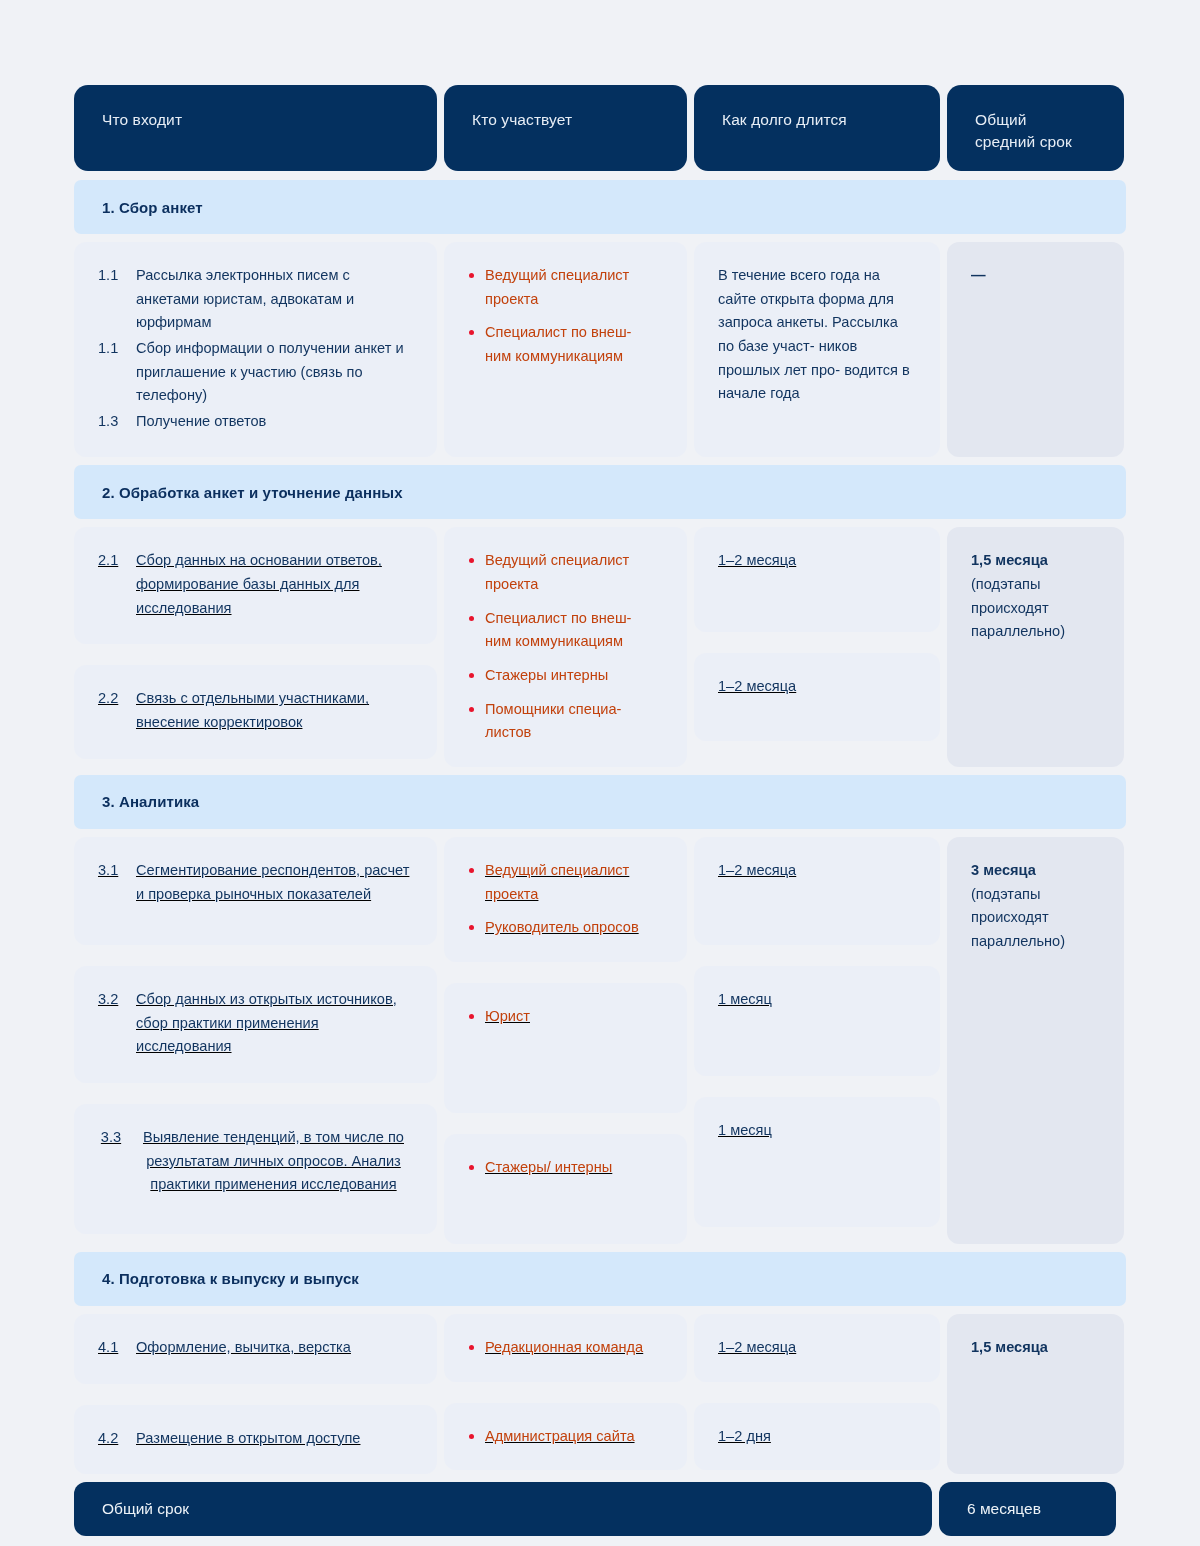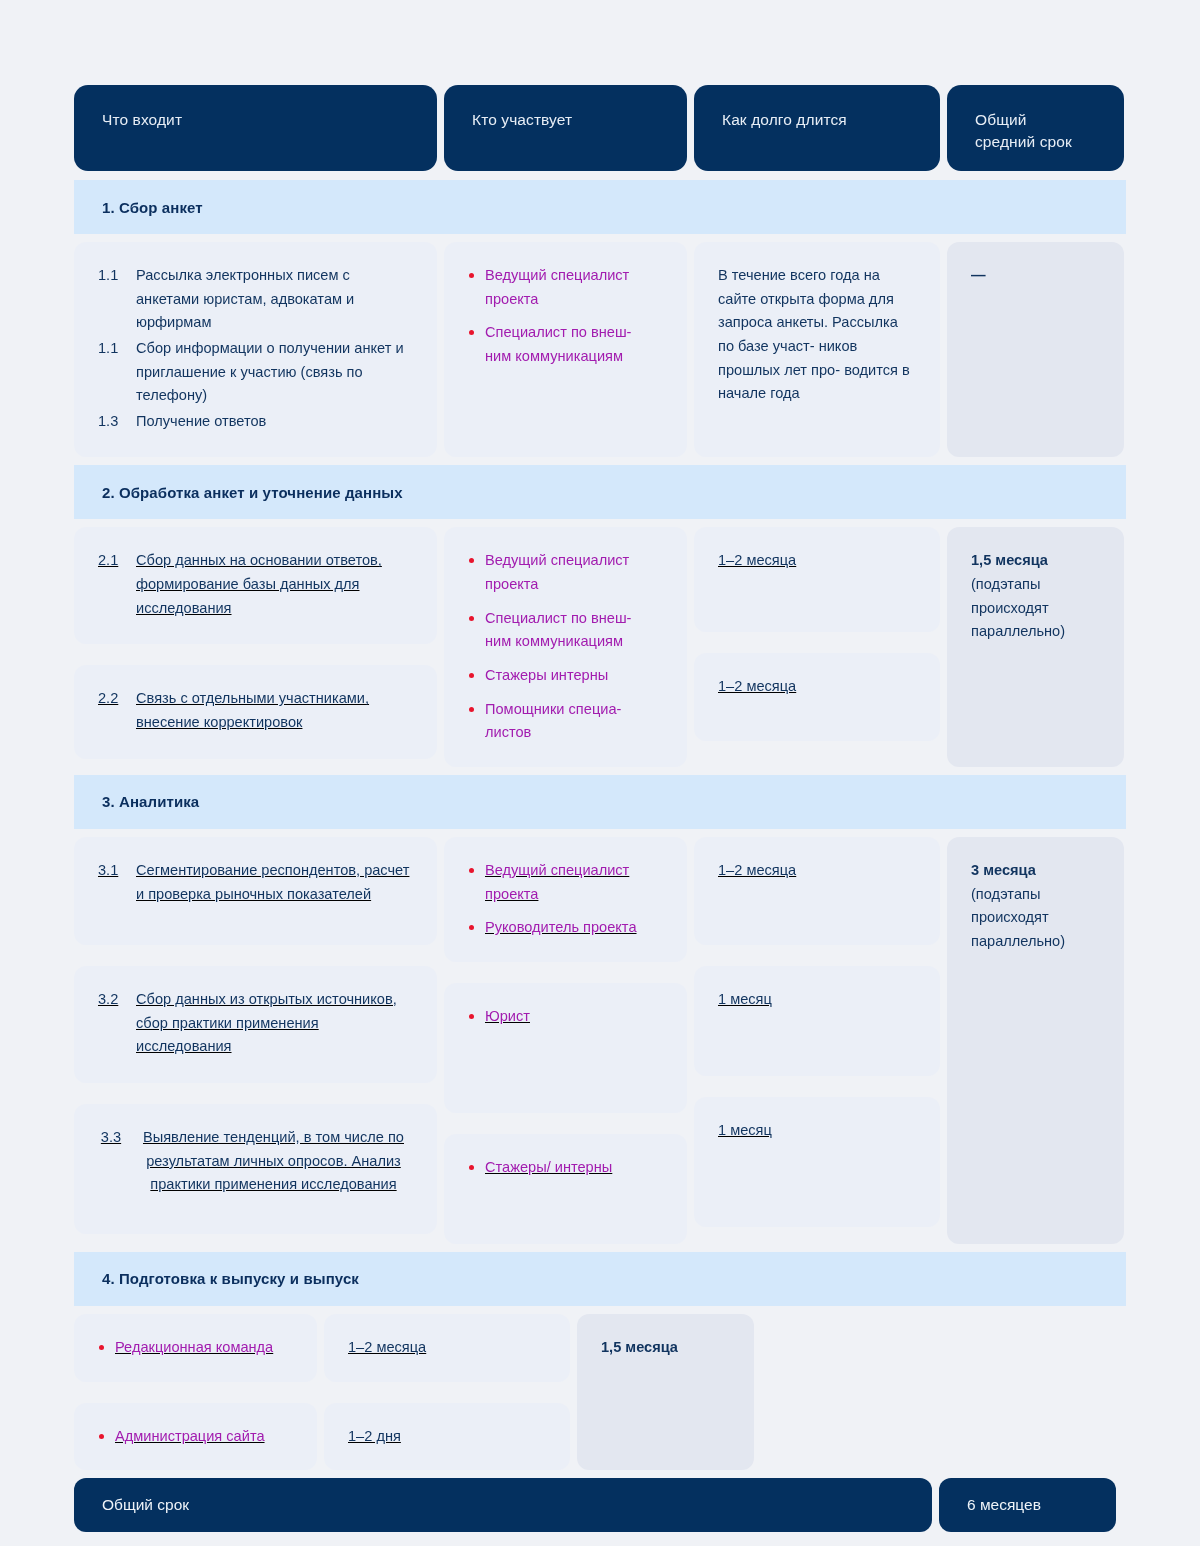--- a/index.html
+++ b/index.html
@@ -44,21 +44,21 @@
     font-size: 15.5px;
     line-height: 1.42;
     font-weight: 400;
     letter-spacing: .1px;
   }
 
   
   .band-row { margin-bottom: 8px; }
   .band {
     background: #d4e8fb;
-    border-radius: 0;
+    border-radius: 7px;
     height: 54px;
     display: flex;
     align-items: center;
     padding: 0 28px;
     color: #0b2f5e;
     font-size: 15px;
     font-weight: 700;
     letter-spacing: .1px;
     width: 1052px;
   }
@@ -88,21 +88,21 @@
     margin-bottom: 2px;
   }
   .tasks li .num { flex: 0 0 26px; }
   .tasks li .txt { flex: 1 1 auto; }
 
   
   .bullets { list-style: none; }
   .bullets li {
     position: relative;
     padding-left: 17px;
-    color: #a21caf;
+    color: #c2410c;
     font-size: 14.6px;
     line-height: 1.62;
     margin-bottom: 10px;
   }
   .bullets li:last-child { margin-bottom: 0; }
   .bullets li::before {
     content: "";
     position: absolute;
     left: 1px;
     top: 9px;
@@ -260,21 +260,21 @@
               <span class="num">3.3</span>
               <span class="txt">Выявление тенденций, в том числе по результатам личных опросов. Анализ практики применения исследования</span>
             </li>
           </ul>
         </div>
       </div>
       <div class="stack c2">
         <div class="card" style="min-height:108px;">
           <ul class="bullets">
             <li>Ведущий специалист проекта</li>
-            <li>Руководитель проекта</li>
+            <li>Руководитель опросов</li>
           </ul>
         </div>
         <div class="card" style="min-height:130px;">
           <ul class="bullets">
             <li>Юрист</li>
           </ul>
         </div>
         <div class="card" style="min-height:110px;">
           <ul class="bullets">
             <li>Стажеры/ интерны</li>
@@ -291,20 +291,38 @@
         <span class="sum-note">(подэтапы происходят параллельно)</span>
       </div>
     </div>
   </div>
 
   <div class="block">
     <div class="grid-row band-row">
       <div class="band">4. Подготовка к выпуску и выпуск</div>
     </div>
     <div class="grid-row">
+      <div class="stack c1">
+        <div class="card" style="min-height:66px;">
+          <ul class="tasks">
+            <li>
+              <span class="num">4.1</span>
+              <span class="txt">Оформление, вычитка, верстка</span>
+            </li>
+          </ul>
+        </div>
+        <div class="card" style="min-height:56px;">
+          <ul class="tasks">
+            <li>
+              <span class="num">4.2</span>
+              <span class="txt">Размещение в открытом доступе</span>
+            </li>
+          </ul>
+        </div>
+      </div>
       <div class="stack c2">
         <div class="card" style="min-height:66px;">
           <ul class="bullets">
             <li>Редакционная команда</li>
           </ul>
         </div>
         <div class="card" style="min-height:56px;">
           <ul class="bullets">
             <li>Администрация сайта</li>
           </ul>

